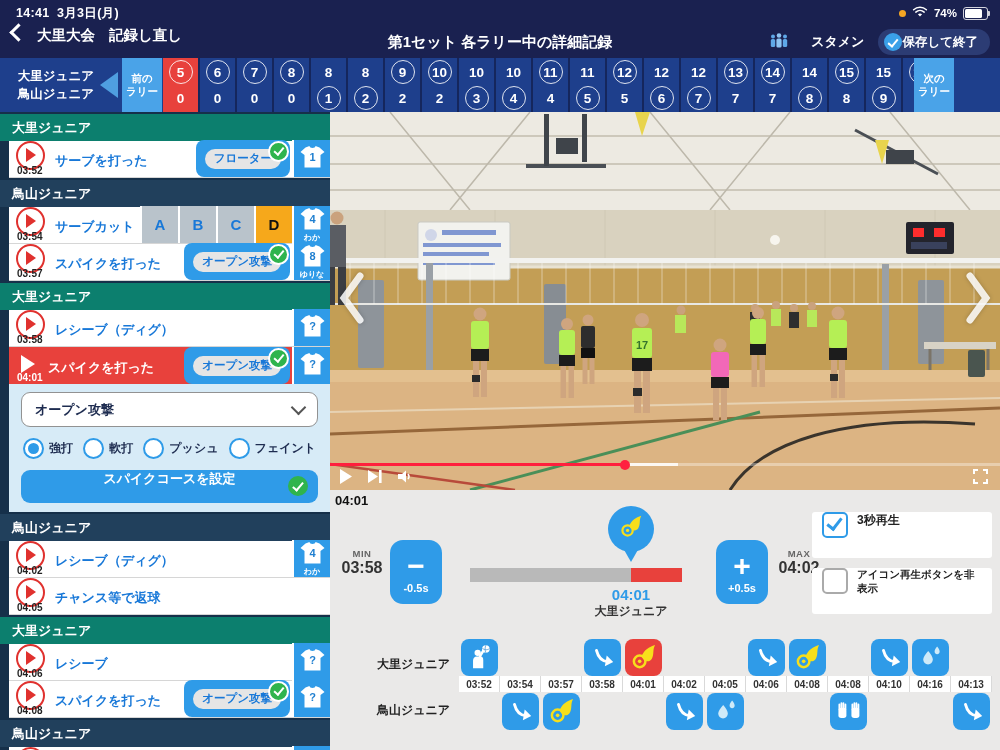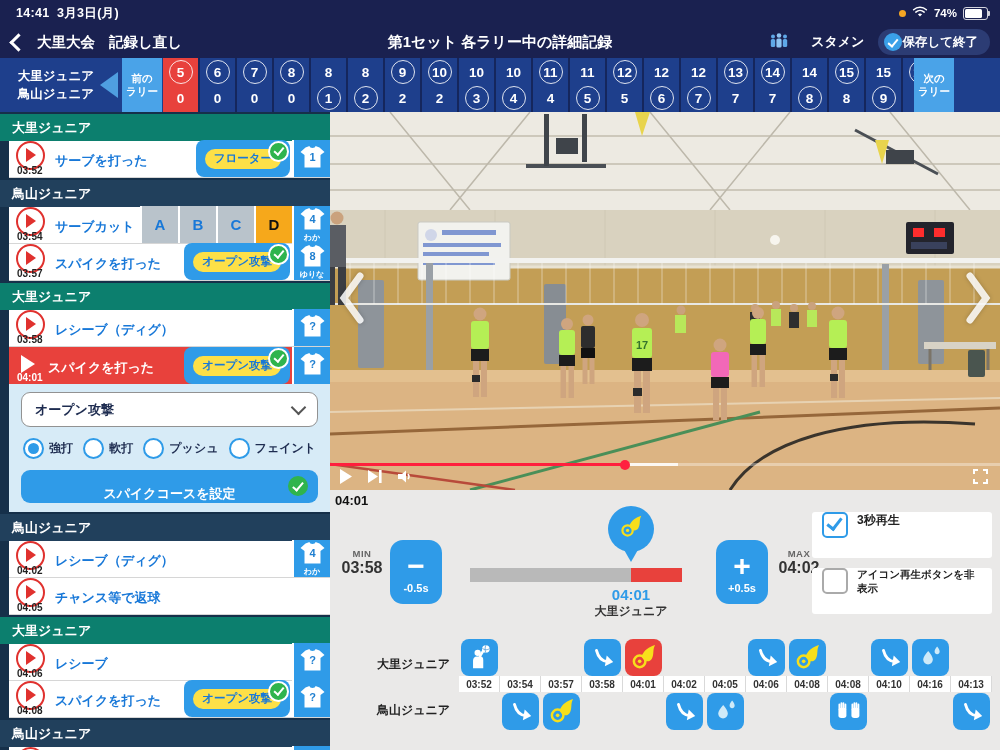--- a/index.html
+++ b/index.html
@@ -10,21 +10,21 @@
           display:flex;justify-content:space-between;align-items:center;padding:0 12px 0 16px;box-sizing:border-box;}
   .status-left{font-size:12.5px;font-weight:bold;letter-spacing:.3px;}
   .status-right{display:flex;align-items:center;gap:6px;}
   .dot-orange{width:7px;height:7px;border-radius:50%;background:#f5a623;}
   .batt{position:relative;width:23px;height:11px;border:1px solid rgba(255,255,255,.8);border-radius:3px;}
   .batt i{position:absolute;left:1px;top:1px;bottom:1px;width:74%;background:#fff;border-radius:1.5px;}
   .batt::after{content:"";position:absolute;right:-3px;top:3px;width:2px;height:5px;background:rgba(255,255,255,.8);border-radius:0 1px 1px 0;}
   .pct{font-size:11.5px;font-weight:bold;}
   
   .nav{position:absolute;left:0;top:26px;width:1000px;height:32px;background:#1a2150;color:#fff;}
-  .nav-left{position:absolute;left:12px;top:0;height:32px;display:flex;align-items:center;gap:14px;}
+  .nav-left{position:absolute;left:12px;top:0;height:32px;display:flex;gap:14px;}
   .chev-back{width:10px;height:10px;border-left:3px solid #fff;border-bottom:3px solid #fff;transform:rotate(45deg);margin-right:-2px;}
   .nav-title-sm{font-size:14.5px;font-weight:bold;}
   .nav-center{position:absolute;left:0;right:0;top:0;height:32px;display:flex;align-items:center;justify-content:center;
               font-size:15px;font-weight:bold;pointer-events:none;}
   .nav-right{position:absolute;right:10px;top:0;height:32px;display:flex;align-items:center;gap:14px;}
   .lineup{display:flex;align-items:center;gap:22px;font-size:13px;font-weight:bold;}
   .savebtn{display:flex;align-items:center;background:#2c3c74;border-radius:15px;padding:4px 12px 4px 6px;
            font-size:12.5px;font-weight:bold;}
   .savecheck{position:relative;width:18px;height:18px;border-radius:50%;background:#3aa0e8;}
   .savecheck::after{content:"";position:absolute;left:6px;top:3.5px;width:4px;height:8px;border:solid #fff;border-width:0 2.2px 2.2px 0;transform:rotate(40deg);}
@@ -56,40 +56,40 @@
   .play{position:relative;width:25px;height:25px;min-width:25px;border-radius:50%;border:2.5px solid #e0312e;margin:0 10px 7px 7px;}
   .play::after{content:"";position:absolute;left:7.5px;top:5px;border-top:7px solid transparent;border-bottom:7px solid transparent;border-left:10px solid #e0312e;}
   .erow.selected .play{border:none;width:22px;min-width:22px;}
   .erow.selected .play::after{border-left-color:#fff;left:5px;top:3px;border-top-width:9px;border-bottom-width:9px;border-left-width:14px;}
   .elabel{color:#1878d8;font-size:13px;font-weight:bold;margin-bottom:7px;white-space:nowrap;}
   .erow.selected .elabel{color:#fff;}
   .etime{position:absolute;left:8px;bottom:1px;font-size:10px;font-weight:bold;color:#222;}
   .erow.selected .etime{color:#fff;}
   .rgrp{margin-left:auto;display:flex;height:37px;align-items:stretch;}
   .badge-wrap{position:relative;background:#2f9be8;border-radius:8px;display:flex;align-items:center;padding:0 7px;margin-right:2px;}
-  .badge{position:relative;background:#fde047;border:2px solid #2f9be8;border-radius:14px;color:#1878d8;
+  .badge{position:relative;background:#e5e5e5;border:2px solid #2f9be8;border-radius:14px;color:#1878d8;
          font-size:11.5px;font-weight:bold;padding:2.5px 9px;white-space:nowrap;}
   .gcheck{position:absolute;top:-8px;right:-8px;width:17px;height:17px;border-radius:50%;background:#2fb44d;border:2px solid #fff;z-index:2;}
   .gcheck::after{content:"";position:absolute;left:5.5px;top:2.5px;width:3.5px;height:8px;border:solid #fff;border-width:0 2.3px 2.3px 0;transform:rotate(40deg);}
   .jersey{width:38px;min-width:38px;background:#2f9be8;display:flex;flex-direction:column;align-items:center;justify-content:center;border-left:2px solid #fff;box-sizing:border-box;}
   .jersey .pname{font-size:8px;font-weight:bold;color:#fff;line-height:8px;margin-top:-1px;}
   .abcd{display:flex;}
   .abtn{width:38px;display:flex;align-items:center;justify-content:center;font-size:15px;font-weight:bold;
         background:#b9c3cb;color:#1878d8;border-left:2px solid #fff;box-sizing:border-box;}
   .abtn.sel{background:#f6a81b;color:#111;}
   
   .detail{margin-left:9px;background:#d7ebf7;padding:8px 12px 9px 12px;}
   .dd{background:#fff;border:1.5px solid #929292;border-radius:9px;height:33px;display:flex;align-items:center;
       justify-content:space-between;padding:0 13px;font-size:13px;font-weight:bold;color:#1e2c50;}
   .ddchev{width:9px;height:9px;border-right:2.5px solid #555;border-bottom:2.5px solid #555;transform:rotate(45deg);margin-top:-5px;}
   .radios{display:flex;align-items:center;justify-content:space-between;margin:11px 2px 11px 2px;}
   .radio{display:flex;align-items:center;gap:5px;font-size:12px;font-weight:bold;color:#1e2c50;}
   .rc{position:relative;width:17px;height:17px;min-width:17px;border:2.5px solid #2f9be8;border-radius:50%;background:#fff;}
   .rc.on::after{content:"";position:absolute;left:3px;top:3px;width:11px;height:11px;border-radius:50%;background:#2f9be8;}
-  .setbtn{position:relative;background:#2f9be8;border-radius:9px;height:33px;display:flex;align-items:flex-end;justify-content:center;
+  .setbtn{position:relative;background:#2f9be8;border-radius:9px;height:33px;display:flex;align-items:flex-start;justify-content:center;
           color:#fff;font-size:13px;font-weight:bold;}
   .setbtn .gcheck{position:absolute;top:6px;right:10px;width:20px;height:20px;border:none;}
   .setbtn .gcheck::after{left:7px;top:3.5px;width:4px;height:9px;}
   
   .video{position:absolute;left:330px;top:112px;width:670px;height:378px;background:#c9b690;overflow:hidden;}
   .vchev{position:absolute;top:158px;width:30px;height:56px;color:rgba(255,255,255,.85);z-index:4;}
   .vchev svg{filter:drop-shadow(0 0 2px rgba(0,0,0,.25));}
   .vchev.left{left:6px;} .vchev.right{right:6px;}
   .vbar{position:absolute;left:0;right:0;bottom:24px;height:3px;background:rgba(255,255,255,.35);z-index:4;}
   .vfill{position:absolute;left:0;top:0;height:3px;width:44%;background:#ff1f3d;}

